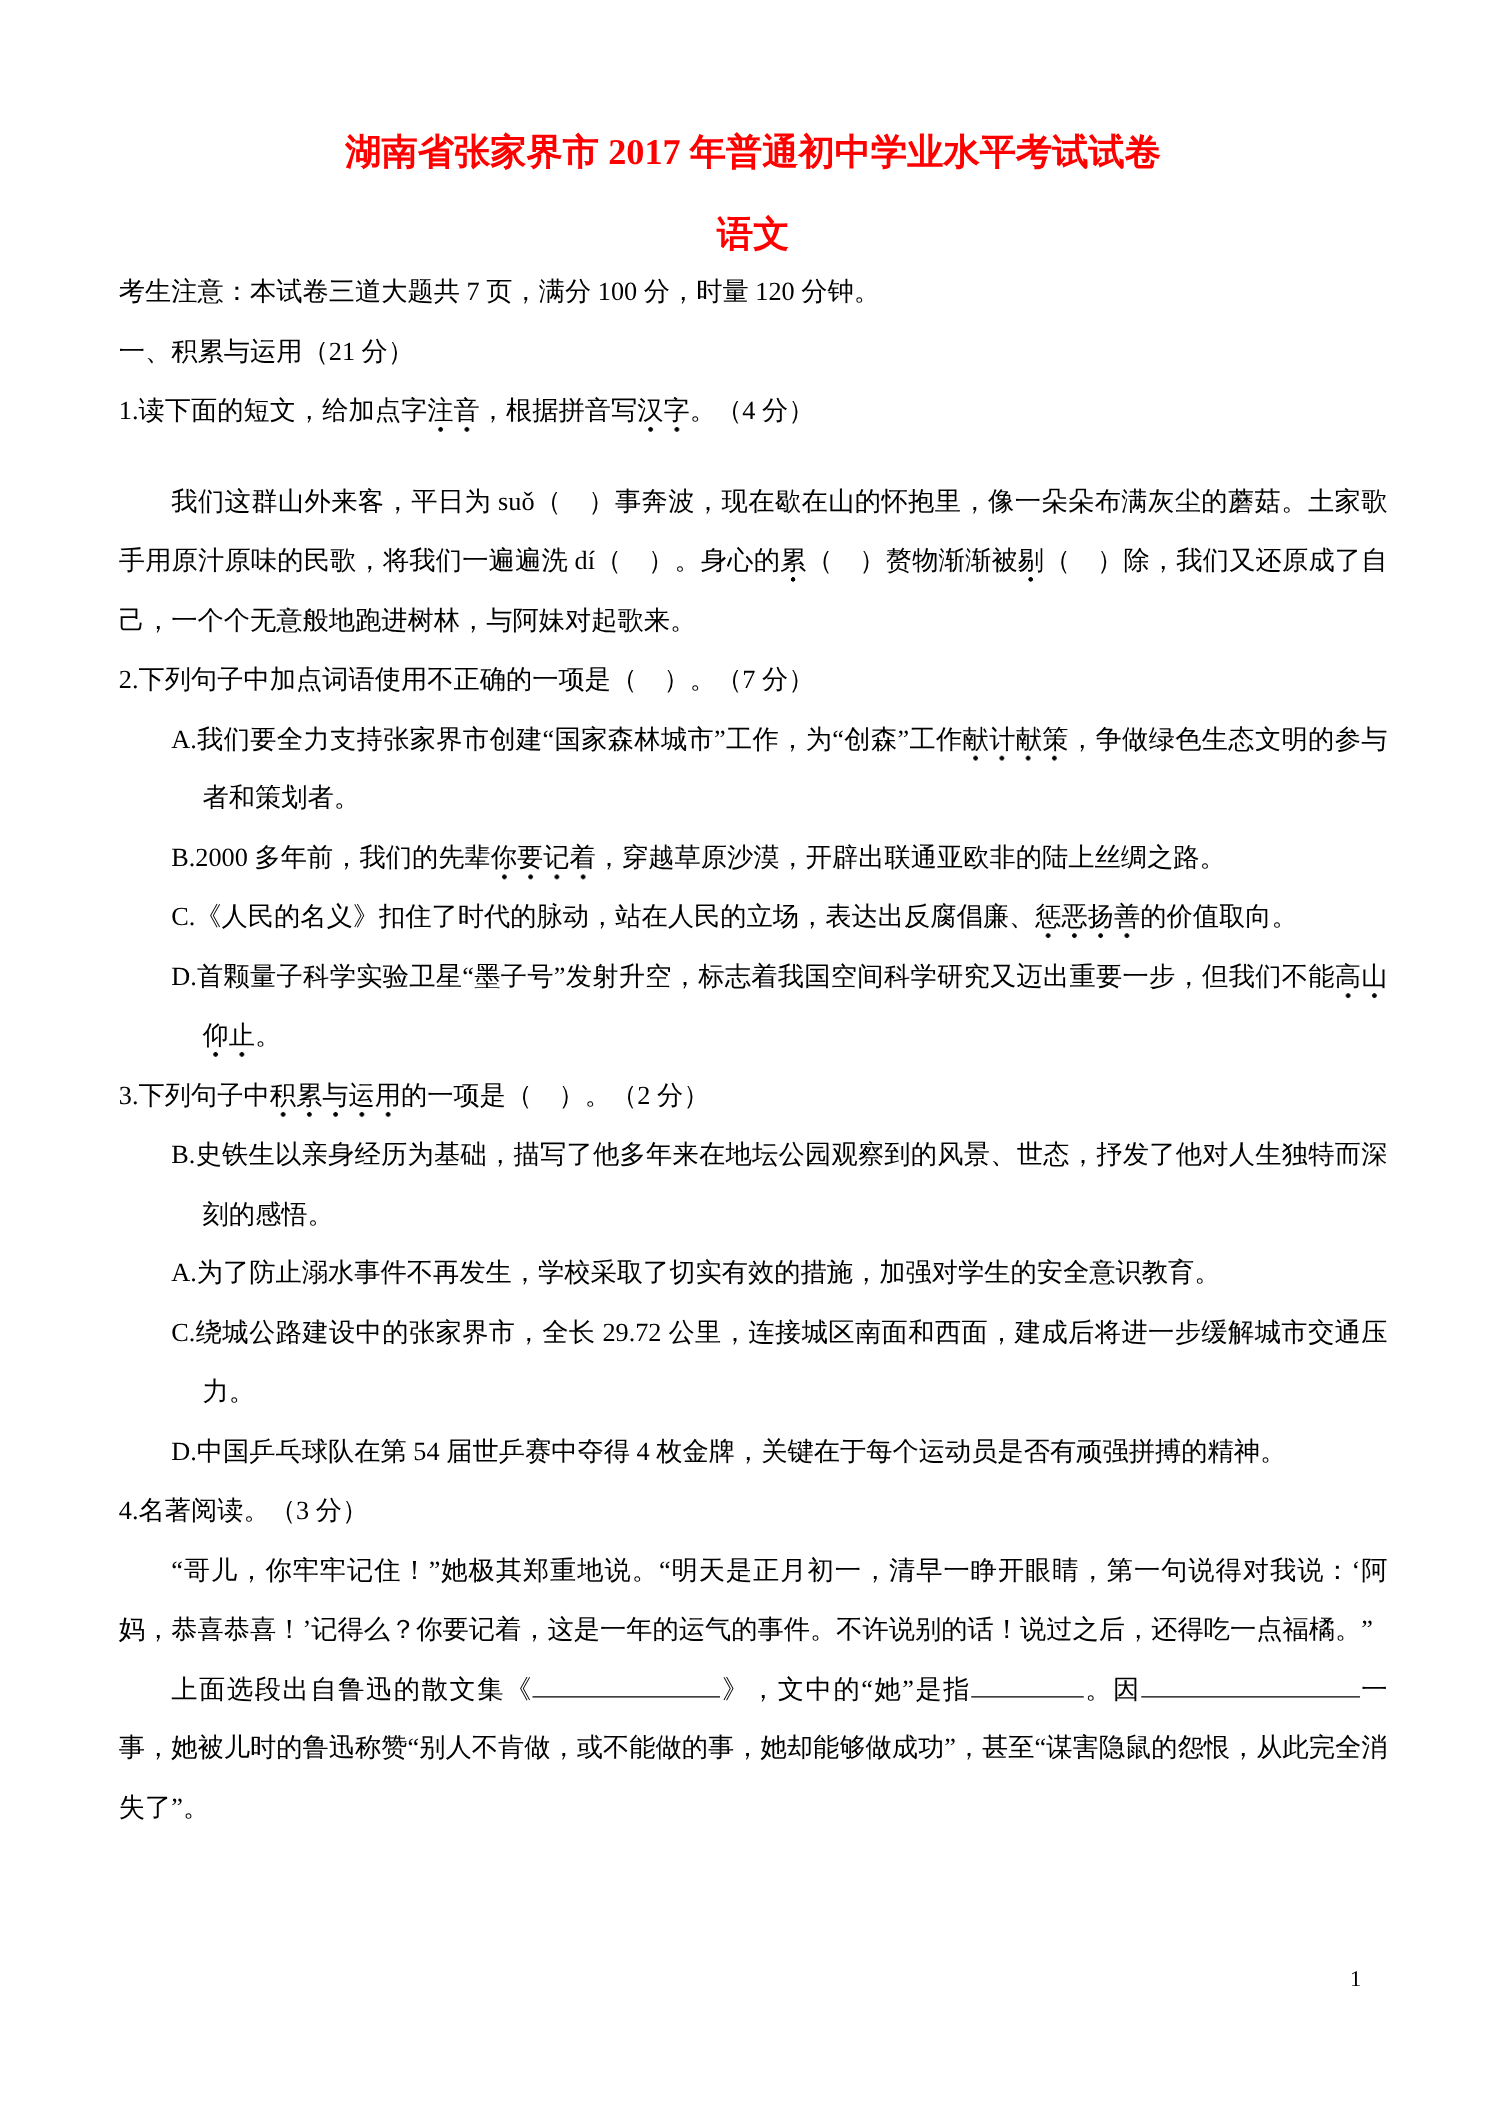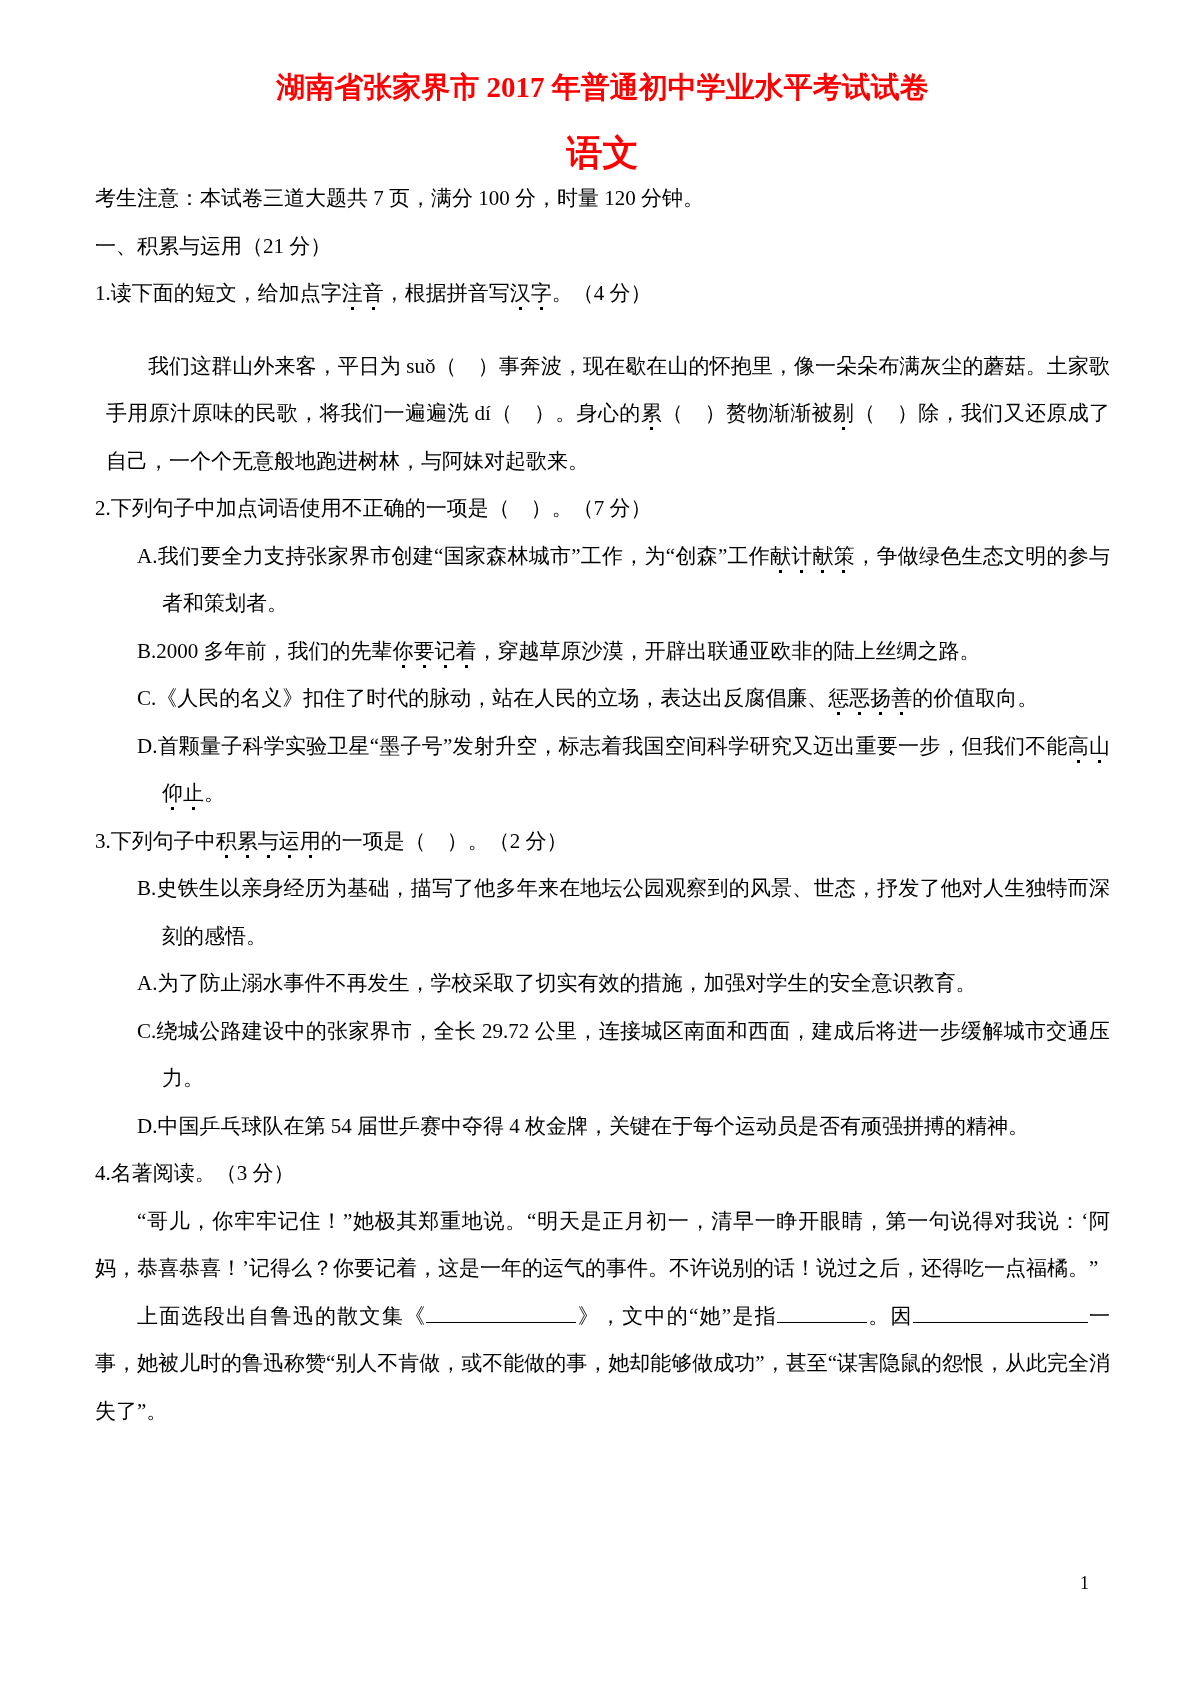--- a/index.html
+++ b/index.html
@@ -2,40 +2,40 @@
 <html><head>
 <meta charset="utf-8">
 <style>
   html, body { margin: 0; padding: 0; background: #ffffff; }
   body {
     width: 1200px; height: 1698px;
     position: relative;
     font-family: "Liberation Serif", "DejaVu Serif", serif;
     color: #000;
   }
-  .page { padding: 67px 90px 0 95px; }
+  .page { padding: 102px 90px 0 95px; }
   h1.title {
     margin: 0 0 26px 0;
     font-size: 29px; line-height: 40px;
     font-weight: bold; text-align: center;
     color: #ff0000;
   }
   h2.subject {
     margin: 0 0 2px 0;
-    font-size: 36px; line-height: 40px;
+    font-size: 29px; line-height: 40px;
     font-weight: bold; text-align: center;
     color: #ff0000;
   }
   p.line {
     margin: 0;
     font-size: 21px; line-height: 47.5px;
     text-align: justify;
   }
   p.indent2 { text-indent: 2em; }
-  p.passage { margin-top: 25px; margin-left: 11px; }
+  p.passage { margin-top: 25px; }
   p.option { padding-left: 67px; text-indent: -25px; }
   
   .em {
     background-image: radial-gradient(circle, #000 1.6px, rgba(0,0,0,0) 2px);
     background-size: 1em 7px;
     background-repeat: repeat-x;
     background-position: 0 100%;
     padding-bottom: 7px;
   }
   .blank {

